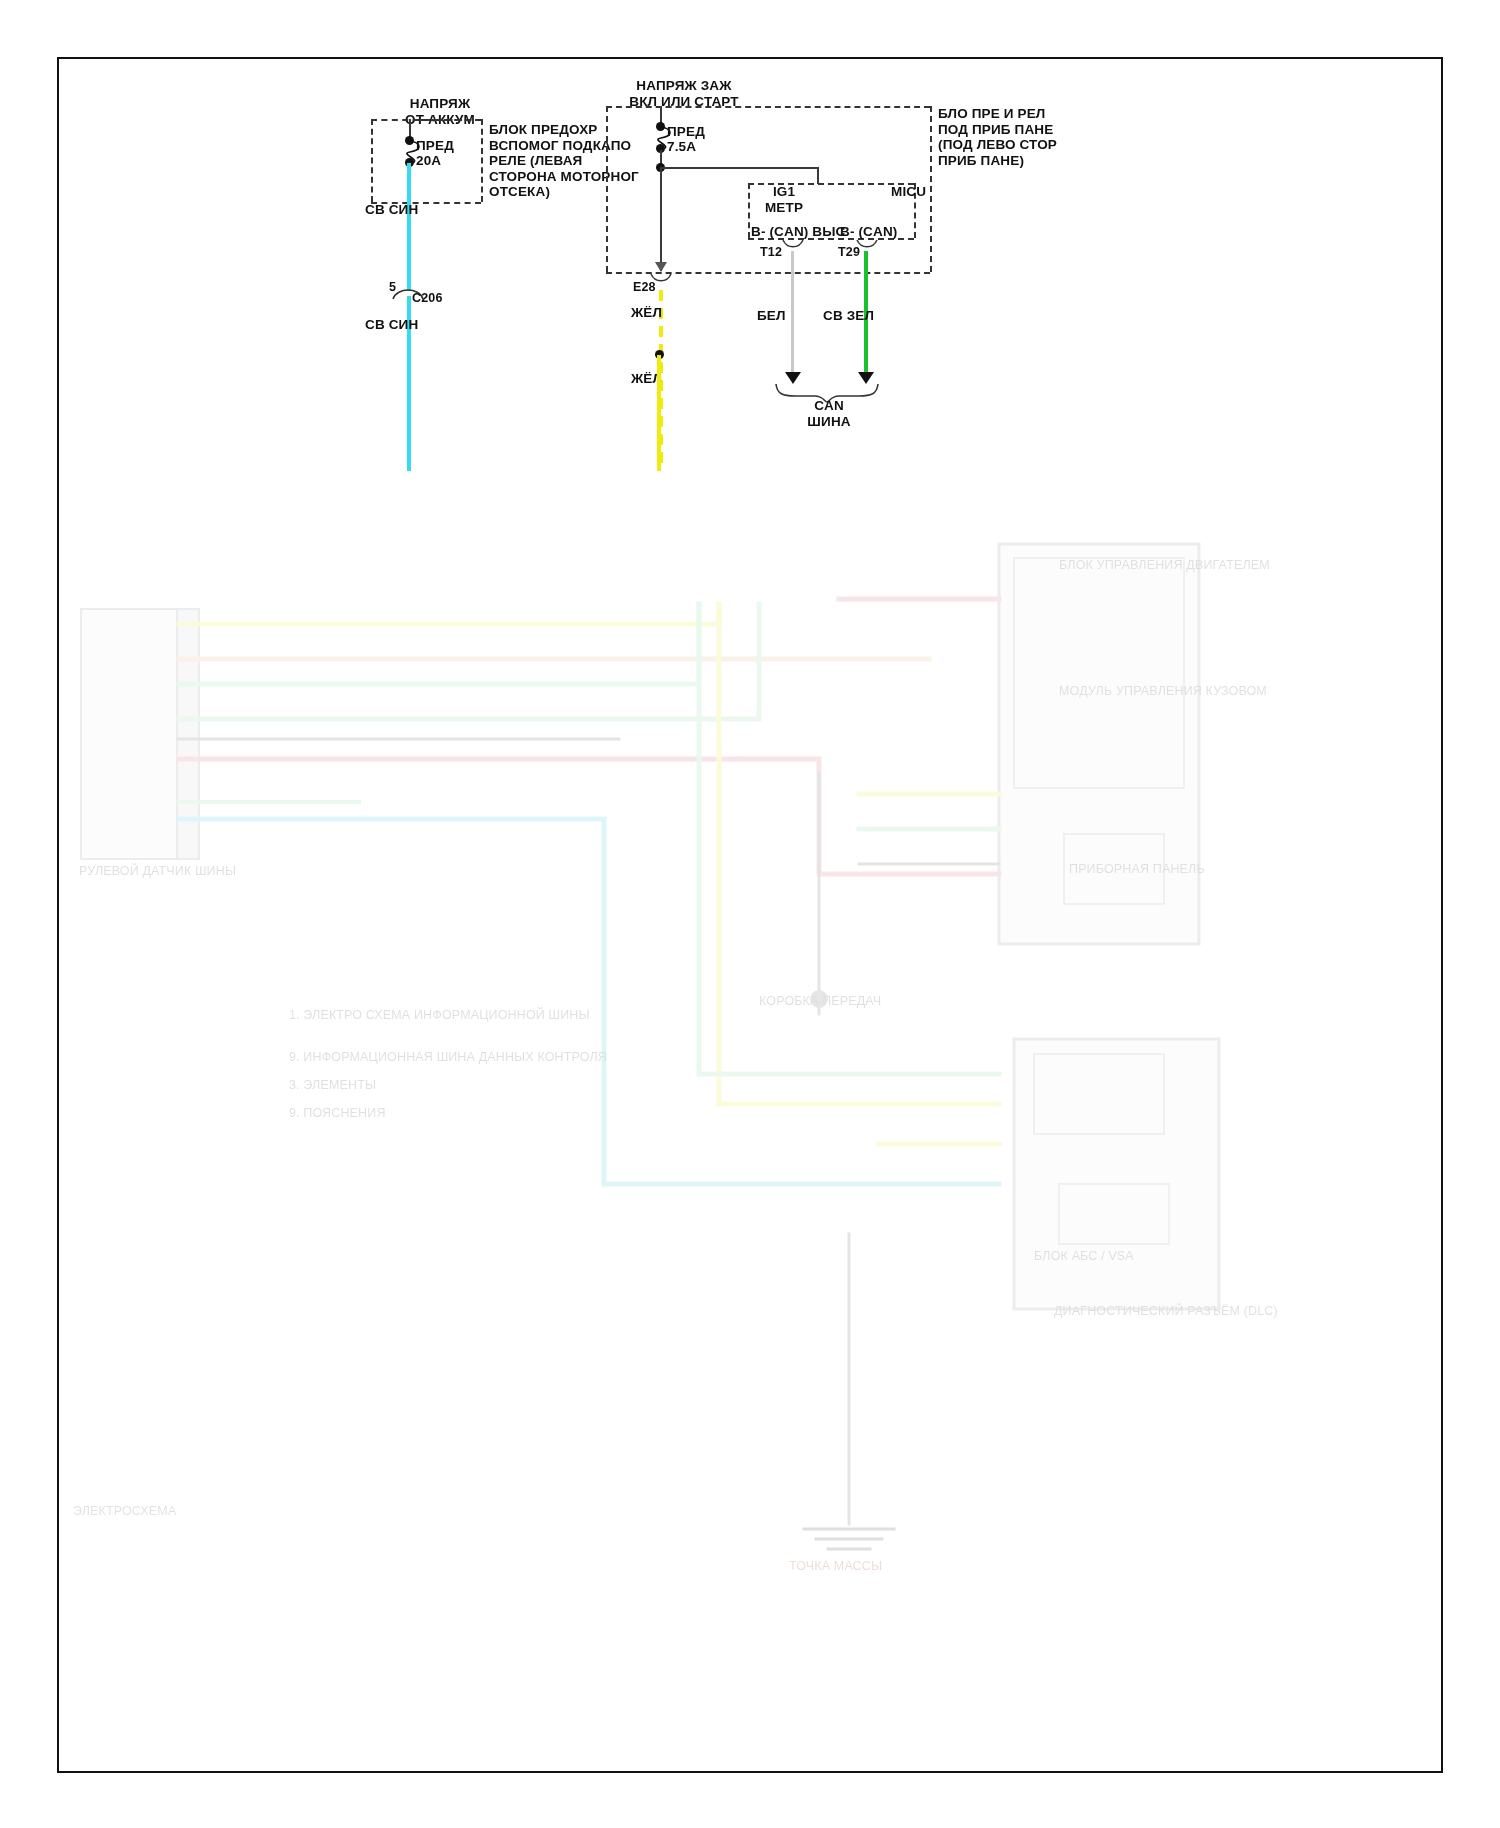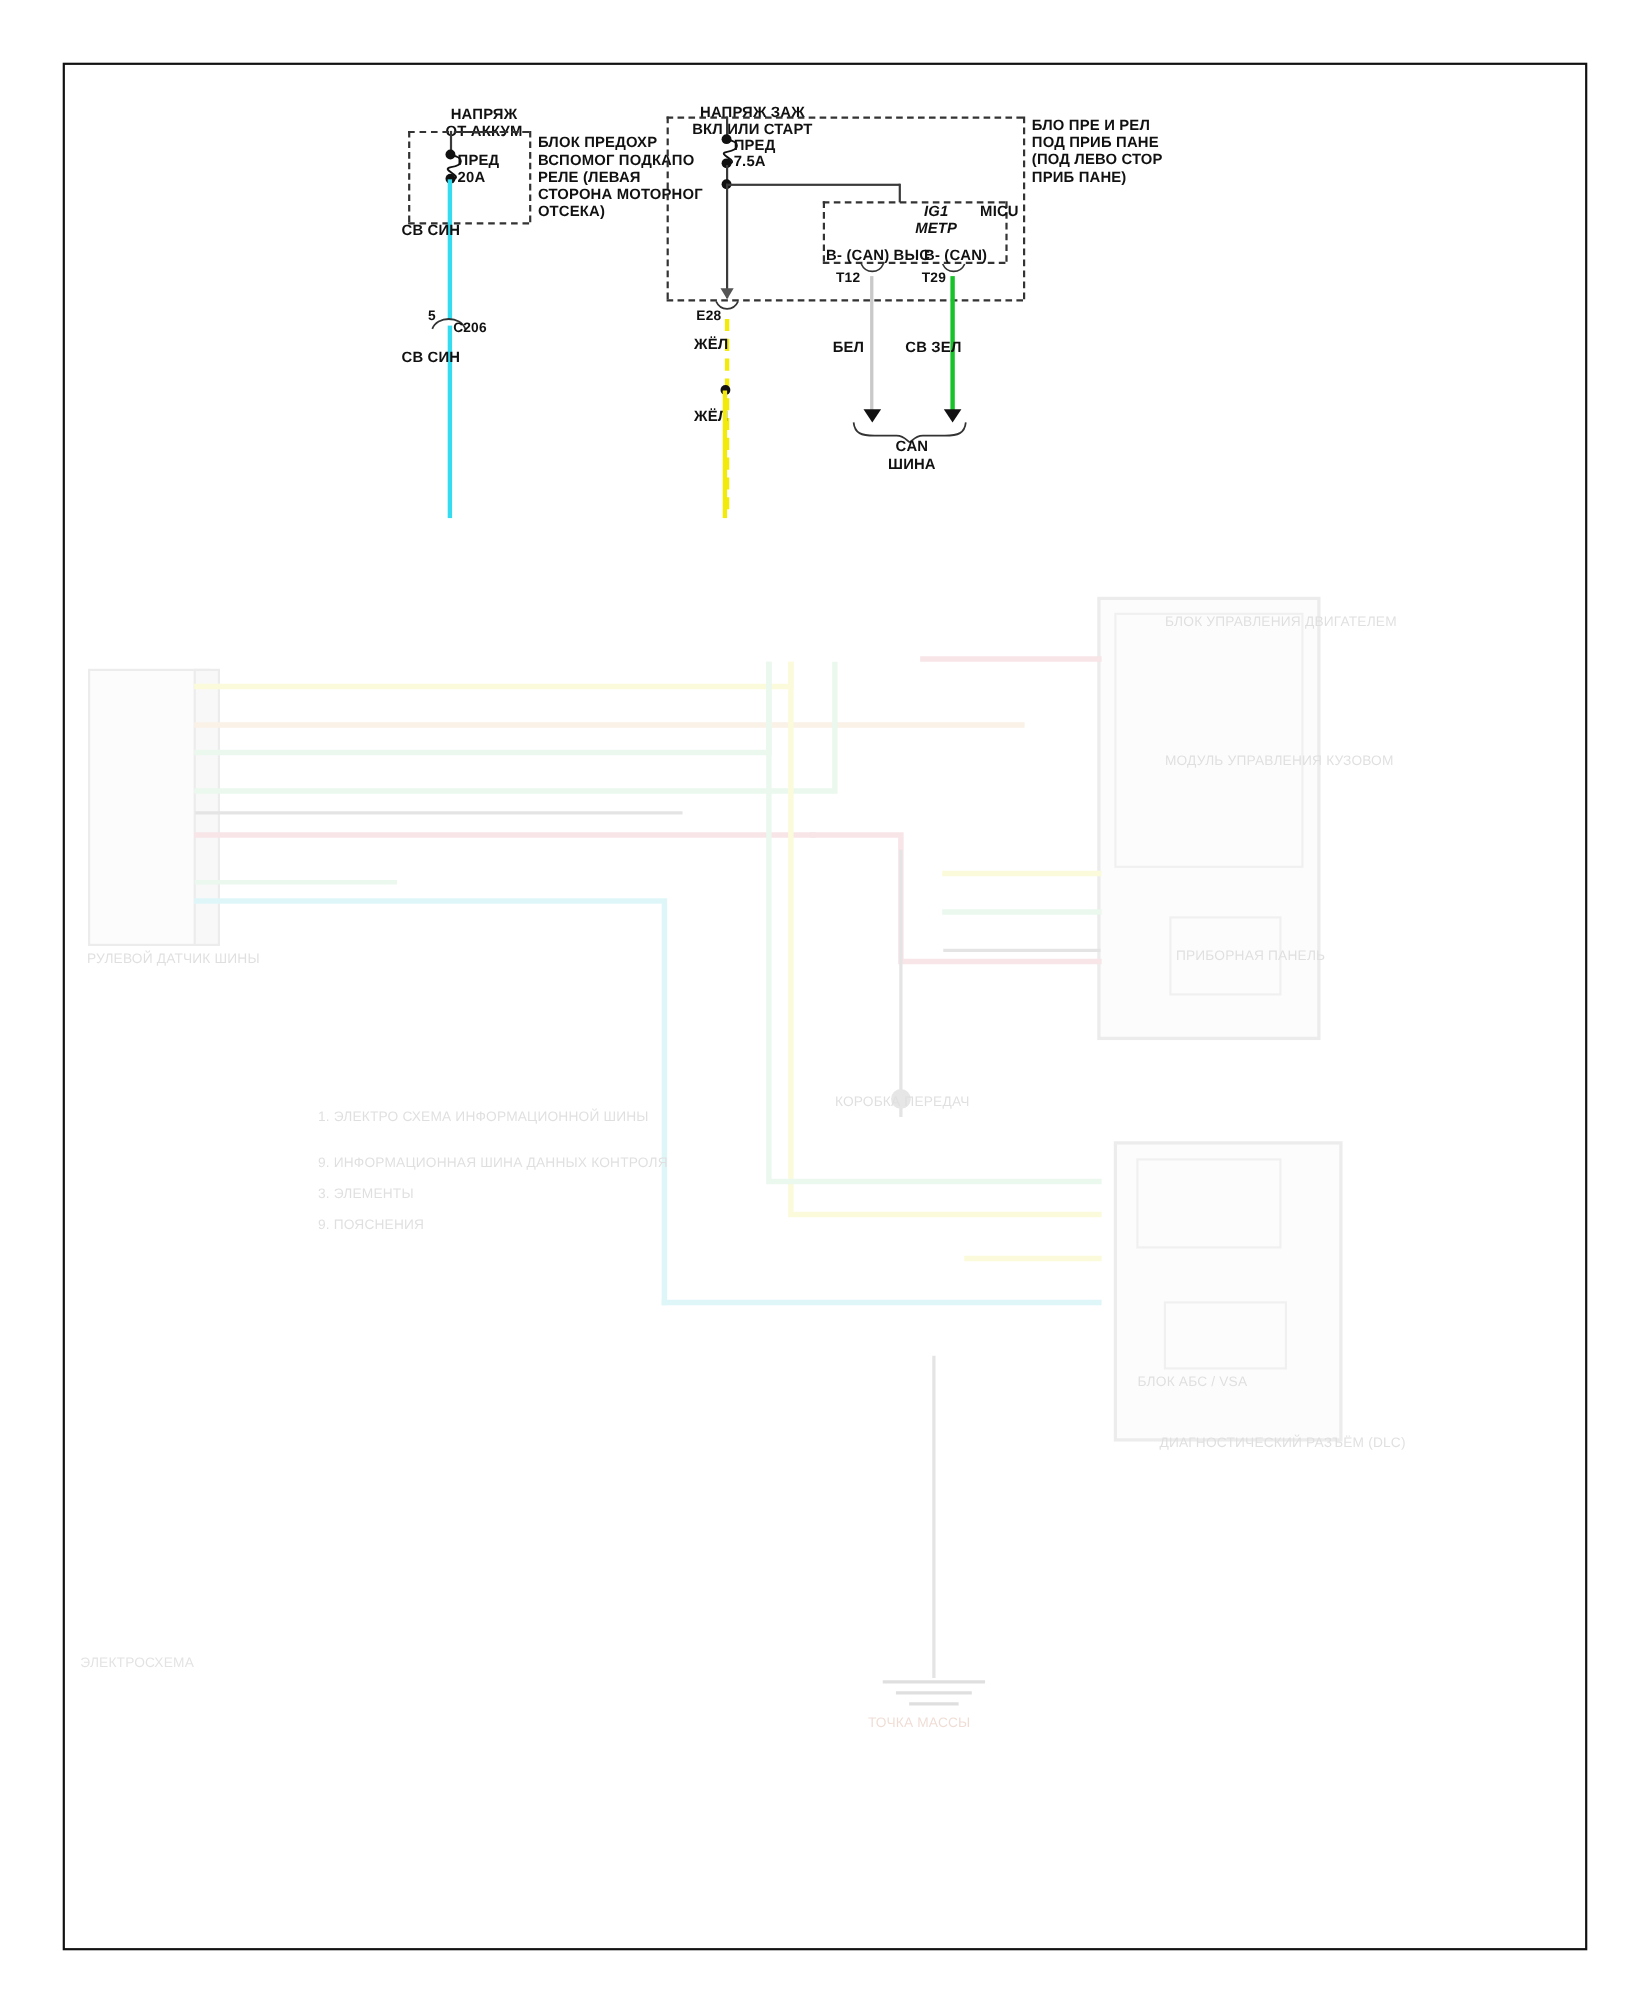--- a/index.html
+++ b/index.html
@@ -77,21 +77,21 @@
 
   <svg width="36" height="16" style="left:391px;top:286px;">
     <path d="M2,13 C6,1 28,1 32,13" fill="none" stroke="#333" stroke-width="1.6"></path>
   </svg>
   <div class="txt small" style="left:389px;top:280px;font-weight:bold;">5</div>
   <div class="txt small" style="left:412px;top:279px;font-weight:bold;margin-top:12px;">C206</div>
 
   <div class="wire w-ltblue" style="left:407px;top:296px;width:4px;height:175px;"></div>
   <div class="txt" style="left:365px;top:317px;font-weight:bold;">СВ СИН</div>
 
-  <div class="txt c" style="left:604px;top:78px;width:160px;font-weight:bold;margin-top:16px;">НАПРЯЖ ЗАЖ
+  <div class="txt c" style="left:604px;top:78px;width:160px;font-weight:bold;">НАПРЯЖ ЗАЖ
 ВКЛ ИЛИ СТАРТ</div>
 
   <div class="dash-t" style="left:606px;top:106px;width:324px;"></div>
   <div class="dash-l" style="left:606px;top:106px;height:166px;"></div>
   <div class="dash-r" style="left:930px;top:106px;height:166px;"></div>
   <div class="dash-b" style="left:606px;top:106px;width:324px;height:166px;"></div>
 
   <div class="txt" style="left:938px;top:106px;width:150px;font-weight:bold;">БЛО ПРЕ И РЕЛ
 ПОД ПРИБ ПАНЕ
 (ПОД ЛЕВО СТОР
@@ -109,21 +109,21 @@
   <div class="ln vl" style="left:660px;top:150px;height:18px;"></div>
   <div class="dot" style="left:656px;top:163px;"></div>
   <div class="ln hl" style="left:660px;top:167px;width:158px;"></div>
   <div class="ln vl" style="left:817px;top:167px;height:17px;"></div>
 
   <div class="dash-t" style="left:748px;top:183px;width:166px;"></div>
   <div class="dash-l" style="left:748px;top:183px;height:55px;"></div>
   <div class="dash-r" style="left:914px;top:183px;height:55px;"></div>
   <div class="dash-b" style="left:748px;top:183px;width:166px;height:55px;"></div>
 
-  <div class="txt c" style="left:816px;top:184px;width:70px;font-weight:bold;font-style:italic;">IG1
+  <div class="txt c" style="left:749px;top:184px;width:70px;font-weight:bold;">IG1
 МЕТР</div>
   <div class="txt" style="left:891px;top:184px;font-weight:bold;">MICU</div>
 
   <div class="txt" style="left:751px;top:224px;font-weight:bold;">B- (CAN) ВЫС</div>
   <div class="txt" style="left:840px;top:224px;font-weight:bold;">B- (CAN)</div>
 
   <svg width="22" height="12" style="left:782px;top:239px;">
     <path d="M1,1 C5,10 17,10 21,1" fill="none" stroke="#333" stroke-width="1.5"></path>
   </svg>
   <svg width="22" height="12" style="left:856px;top:239px;">

